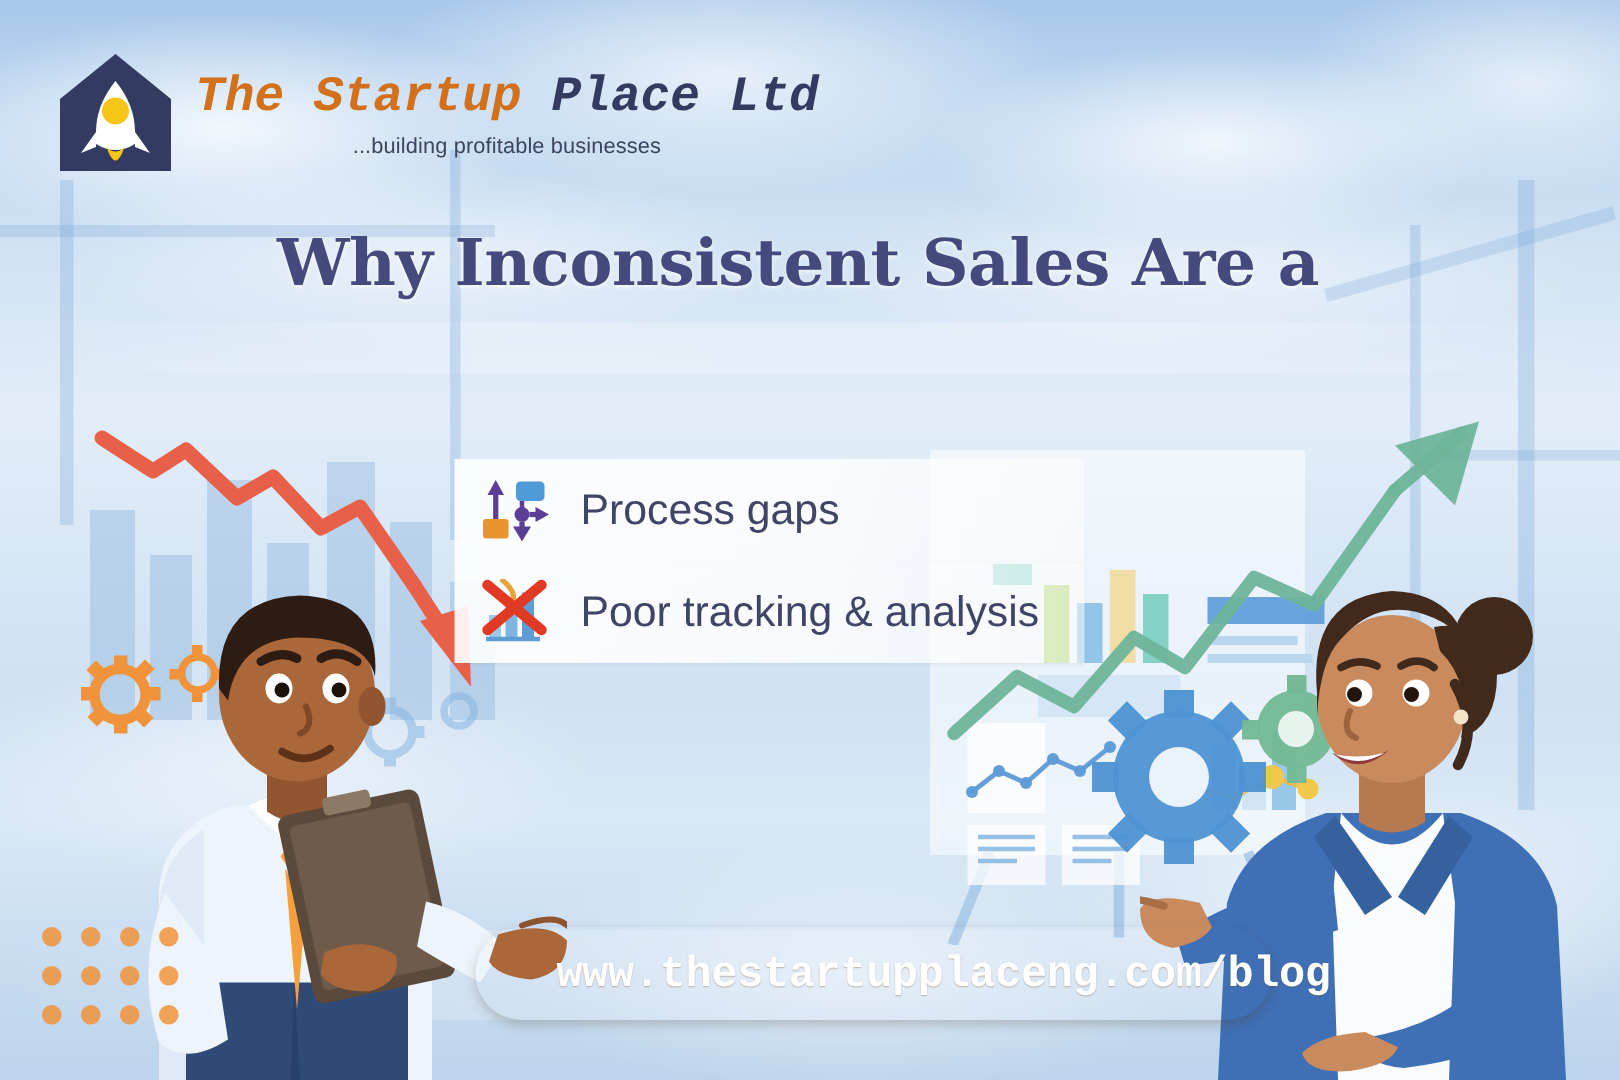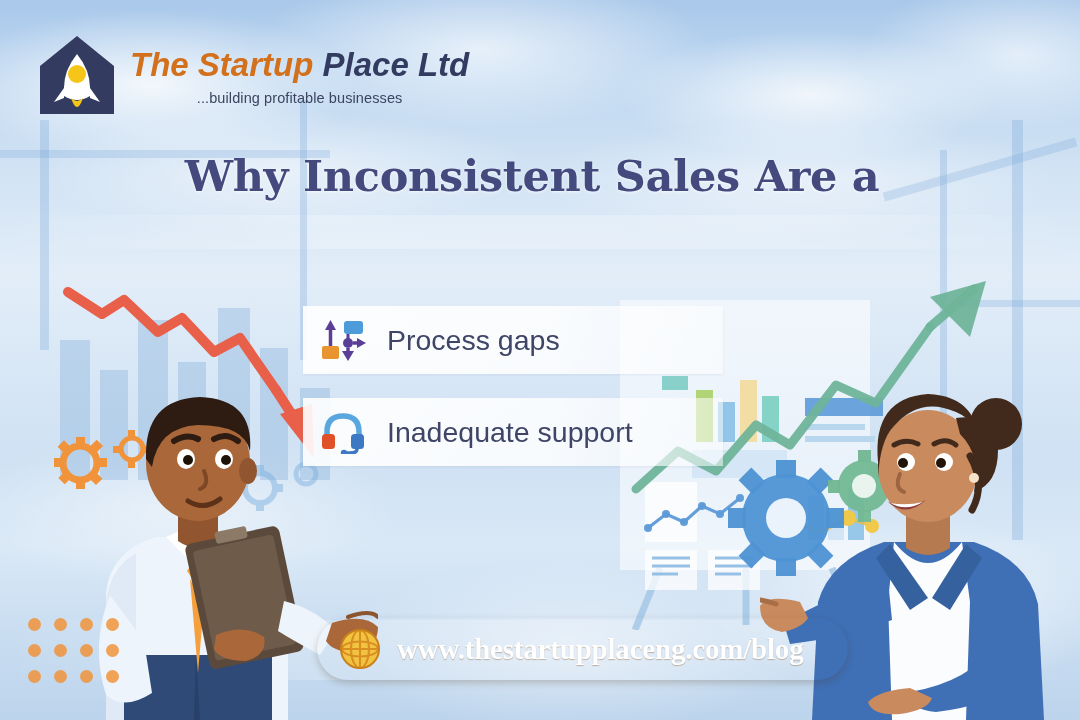--- a/index.html
+++ b/index.html
@@ -58,21 +58,21 @@
     top: 32px;
     display: flex;
     align-items: flex-start;
   }
   #logo-mark { width: 78px; height: 86px; flex: 0 0 auto; }
   #logo-text-wrap {
     margin-left: 14px;
     padding-top: 16px;
   }
   #logo-title {
-    font-family: Liberation Sans, sans-serif;
+    font-family: Liberation Mono, monospace;
     font-size: 33px;
     font-style: italic;
     font-weight: bold;
     white-space: nowrap;
     line-height: 1;
   }
   #logo-title .word-orange { color: #D2701C; }
   #logo-title .word-navy { color: #333c60; }
   #logo-tagline {
     margin-top: 9px;
@@ -126,21 +126,21 @@
   #bullets {
     position: absolute;
     left: 303px;
     top: 306px;
     width: 420px;
   }
   .bullet-row {
     display: flex;
     align-items: center;
     height: 68px;
-    margin-bottom: 24px;
+    margin-bottom: 0;
     padding-left: 14px;
     background: linear-gradient(90deg,
         rgba(255,255,255,0.90) 0%,
         rgba(255,255,255,0.84) 60%,
         rgba(255,255,255,0.52) 100%);
     box-shadow: 0 1px 2px rgba(90,120,160,0.10);
   }
   .bullet-row:last-child { margin-bottom: 0; }
   .bullet-icon {
     width: 52px; height: 46px;
@@ -166,25 +166,25 @@
     height: 62px;
     border-radius: 31px;
     background: linear-gradient(180deg, #DE8C2E 0%, #D477208 1%, #CE7320 55%, #C26A1C 100%);
     display: flex;
     align-items: center;
     padding-left: 22px;
     box-sizing: border-box;
     box-shadow: 0 3px 7px rgba(80,60,30,0.25);
   }
   #url-text {
-    margin-left: 16px;
+    margin-left: 32px;
     color: #ffffff;
     font-size: 29px;
     font-weight: bold;
-    font-family: Liberation Serif, serif;
+    font-family: Liberation Mono, monospace;
     letter-spacing: -0.2px;
     text-shadow: 0 1px 1px rgba(120,70,20,0.35);
   }
 </style>
 </head>
 <body>
 
 <div id="poster">
 
   <div class="cloud" style="left:-60px;  top:10px;   width:420px; height:150px; opacity:.85;"></div>
@@ -504,33 +504,35 @@
           <line x1="28" y1="16" x2="28" y2="21" stroke="#5B3F96" stroke-width="3"></line>
           <line x1="33" y1="25" x2="39" y2="25" stroke="#5B3F96" stroke-width="3.5"></line>
           <polygon points="46,25 37,20 37,30" fill="#5B3F96"></polygon>
           <line x1="28" y1="30" x2="28" y2="34" stroke="#5B3F96" stroke-width="3.5"></line>
           <polygon points="28,43 22,33 34,33" fill="#5B3F96"></polygon>
         </svg>
       </span>
       <span class="bullet-label">Process gaps</span>
     </div>
 
-
     <div class="bullet-row">
       <span class="bullet-icon">
         <svg width="46" height="44" viewBox="0 0 46 44">
-          <path d="M7 29 L7 22 Q7 6 23 6 Q39 6 39 22 L39 29" stroke="#5AA7E0" stroke-width="5.5" fill="none" stroke-linecap="round"></path>
-          <rect x="2" y="24" width="13" height="15" rx="3.5" fill="#E0512A"></rect>
-          <rect x="31" y="24" width="13" height="15" rx="3.5" fill="#3C78C4"></rect>
-          <path d="M37 39 Q37 43 30 43 L26 43" stroke="#3C78C4" stroke-width="3.5" fill="none" stroke-linecap="round"></path>
-          <circle cx="24" cy="43" r="3.2" fill="#3C78C4"></circle>
+          <rect x="6" y="24" width="8" height="15" fill="#9CC8EA"></rect>
+          <rect x="17" y="16" width="8" height="23" fill="#7FB6E2"></rect>
+          <rect x="28" y="9" width="8" height="30" fill="#5E9CD6"></rect>
+          <line x1="4" y1="40" x2="40" y2="40" stroke="#5E9CD6" stroke-width="3"></line>
+          <path d="M14 0 Q24 8 22 14" stroke="#E8A33A" stroke-width="3.5" fill="none"></path>
+          <line x1="5" y1="4" x2="41" y2="34" stroke="#E03A24" stroke-width="7" stroke-linecap="round"></line>
+          <line x1="41" y1="4" x2="5" y2="34" stroke="#E03A24" stroke-width="7" stroke-linecap="round"></line>
         </svg>
       </span>
-      <span class="bullet-label">Inadequate support</span>
+      <span class="bullet-label">Poor tracking &amp; analysis</span>
     </div>
+
 
   </div>
 
   <div id="url-banner">
     <svg width="42" height="42" viewBox="0 0 42 42">
       <circle cx="21" cy="21" r="19" fill="#F2C340"></circle>
       <g stroke="#D98E22" stroke-width="2" fill="none">
         <ellipse cx="21" cy="21" rx="9" ry="19"></ellipse>
         <ellipse cx="21" cy="21" rx="18" ry="7.5"></ellipse>
         <line x1="2" y1="21" x2="40" y2="21"></line>

